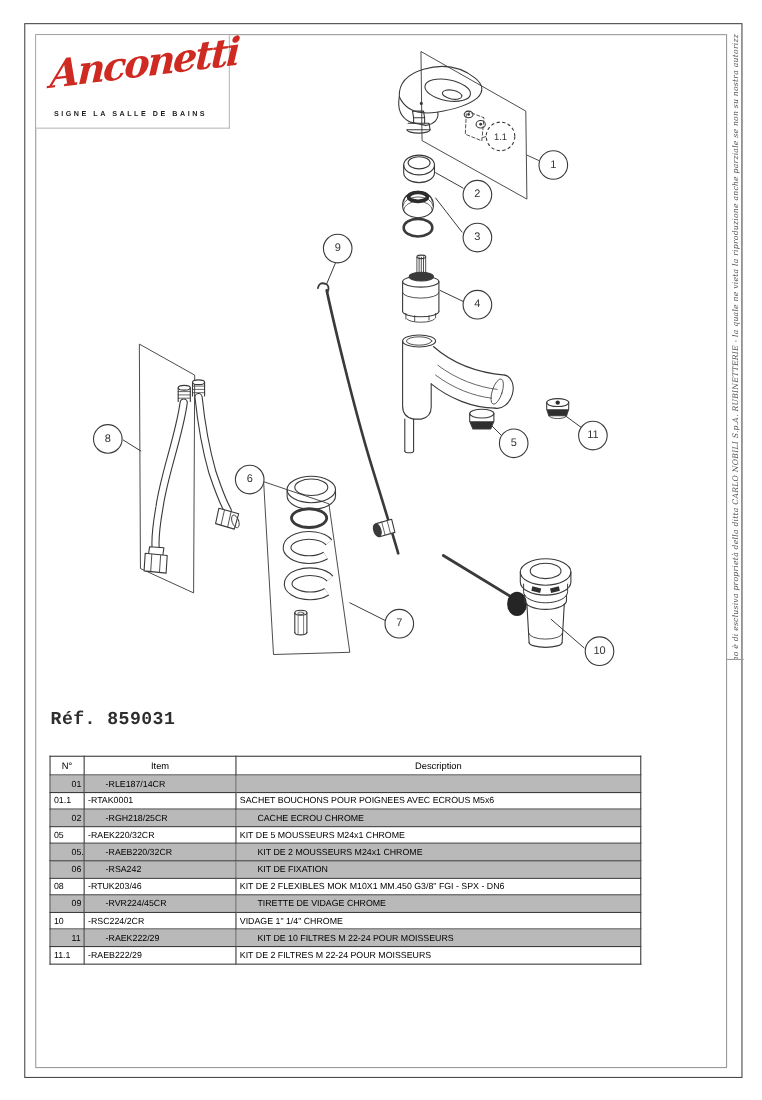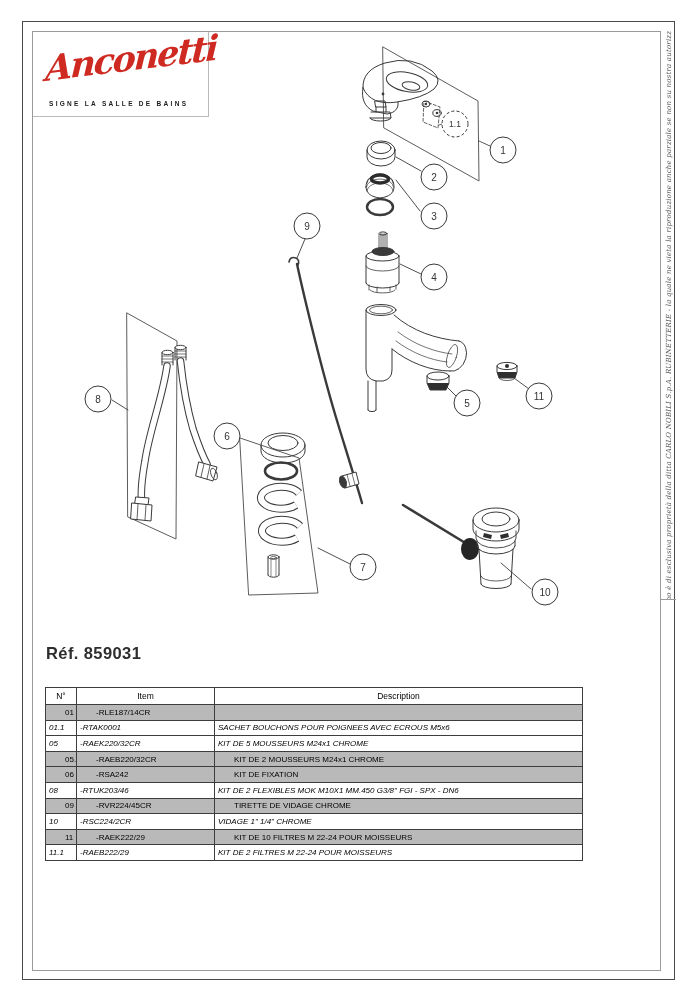--- a/index.html
+++ b/index.html
@@ -21,32 +21,32 @@
   .logo-box{position:absolute;left:33px;top:32px;width:176px;height:85px;
     border:1px solid #b9b9b9;border-top:none;border-left:none;box-sizing:border-box;background:#fff;}
   .brand-script{position:absolute;left:12px;top:2px;width:160px;
     font-family:"DejaVu Serif",serif;font-style:italic;font-weight:bold;
     font-size:35px;color:#cf2a21;transform:rotate(-7deg) skewX(-10deg);
     letter-spacing:-2px;line-height:1.4;}
   .brand-tagline{position:absolute;left:16px;top:68px;font-size:6.5px;
     letter-spacing:2.3px;color:#1c1c1c;font-weight:bold;white-space:nowrap;}
   .diagram-svg{position:absolute;left:30px;top:31px;width:631px;height:614px;}
   .ref-title{position:absolute;left:46px;top:644px;font-size:16.5px;font-weight:bold;
-    color:#2e2e2e;letter-spacing:.4px;}
+    color:#2e2e2e;letter-spacing:.4px;font-family:Liberation Mono, monospace;}
   table.parts{position:absolute;left:45px;top:687px;width:538px;
     border-collapse:collapse;table-layout:fixed;font-size:8px;color:#000;}
   table.parts th,table.parts td{border:1px solid #3d3d3d;padding:0 3px;
     overflow:hidden;white-space:nowrap;}
   table.parts th{height:16px;font-weight:normal;text-align:center;font-size:8.5px;background:#fff;}
   table.parts td{height:14.6px;text-align:left;}
   .col-no{width:24px;}
   .col-item{width:131px;}
   .col-desc{width:auto;}
   tr.row-gray td{background:#b9b9b9;padding-left:19px;}
-  tr.row-white td{background:#ffffff;font-style:italic;}
+  tr.row-white td{background:#ffffff;}
 </style>
 </head>
 <body>
 
 <div class="outer-frame"></div>
 <div class="inner-frame"></div>
 
 <div class="side-strip">
   <span>Questo disegno è di esclusiva proprietà della ditta CARLO NOBILI S.p.A. RUBINETTERIE - la quale ne vieta la riproduzione anche parziale se non su nostra autorizzazione scritta</span>
 </div>
@@ -276,20 +276,25 @@
       <tr class="row-gray">
         <td class="col-no">01</td>
         <td class="col-item">-RLE187/14CR</td>
         <td class="col-desc"></td>
       </tr>
       <tr class="row-white">
         <td class="col-no">01.1</td>
         <td class="col-item">-RTAK0001</td>
         <td class="col-desc">SACHET BOUCHONS POUR POIGNEES AVEC ECROUS M5x6</td>
       </tr>
+      <tr class="row-gray">
+        <td class="col-no">02</td>
+        <td class="col-item">-RGH218/25CR</td>
+        <td class="col-desc">CACHE ECROU CHROME</td>
+      </tr>
       <tr class="row-white">
         <td class="col-no">05</td>
         <td class="col-item">-RAEK220/32CR</td>
         <td class="col-desc">KIT DE 5 MOUSSEURS M24x1 CHROME</td>
       </tr>
       <tr class="row-gray">
         <td class="col-no">05.1</td>
         <td class="col-item">-RAEB220/32CR</td>
         <td class="col-desc">KIT DE 2 MOUSSEURS M24x1 CHROME</td>
       </tr>

